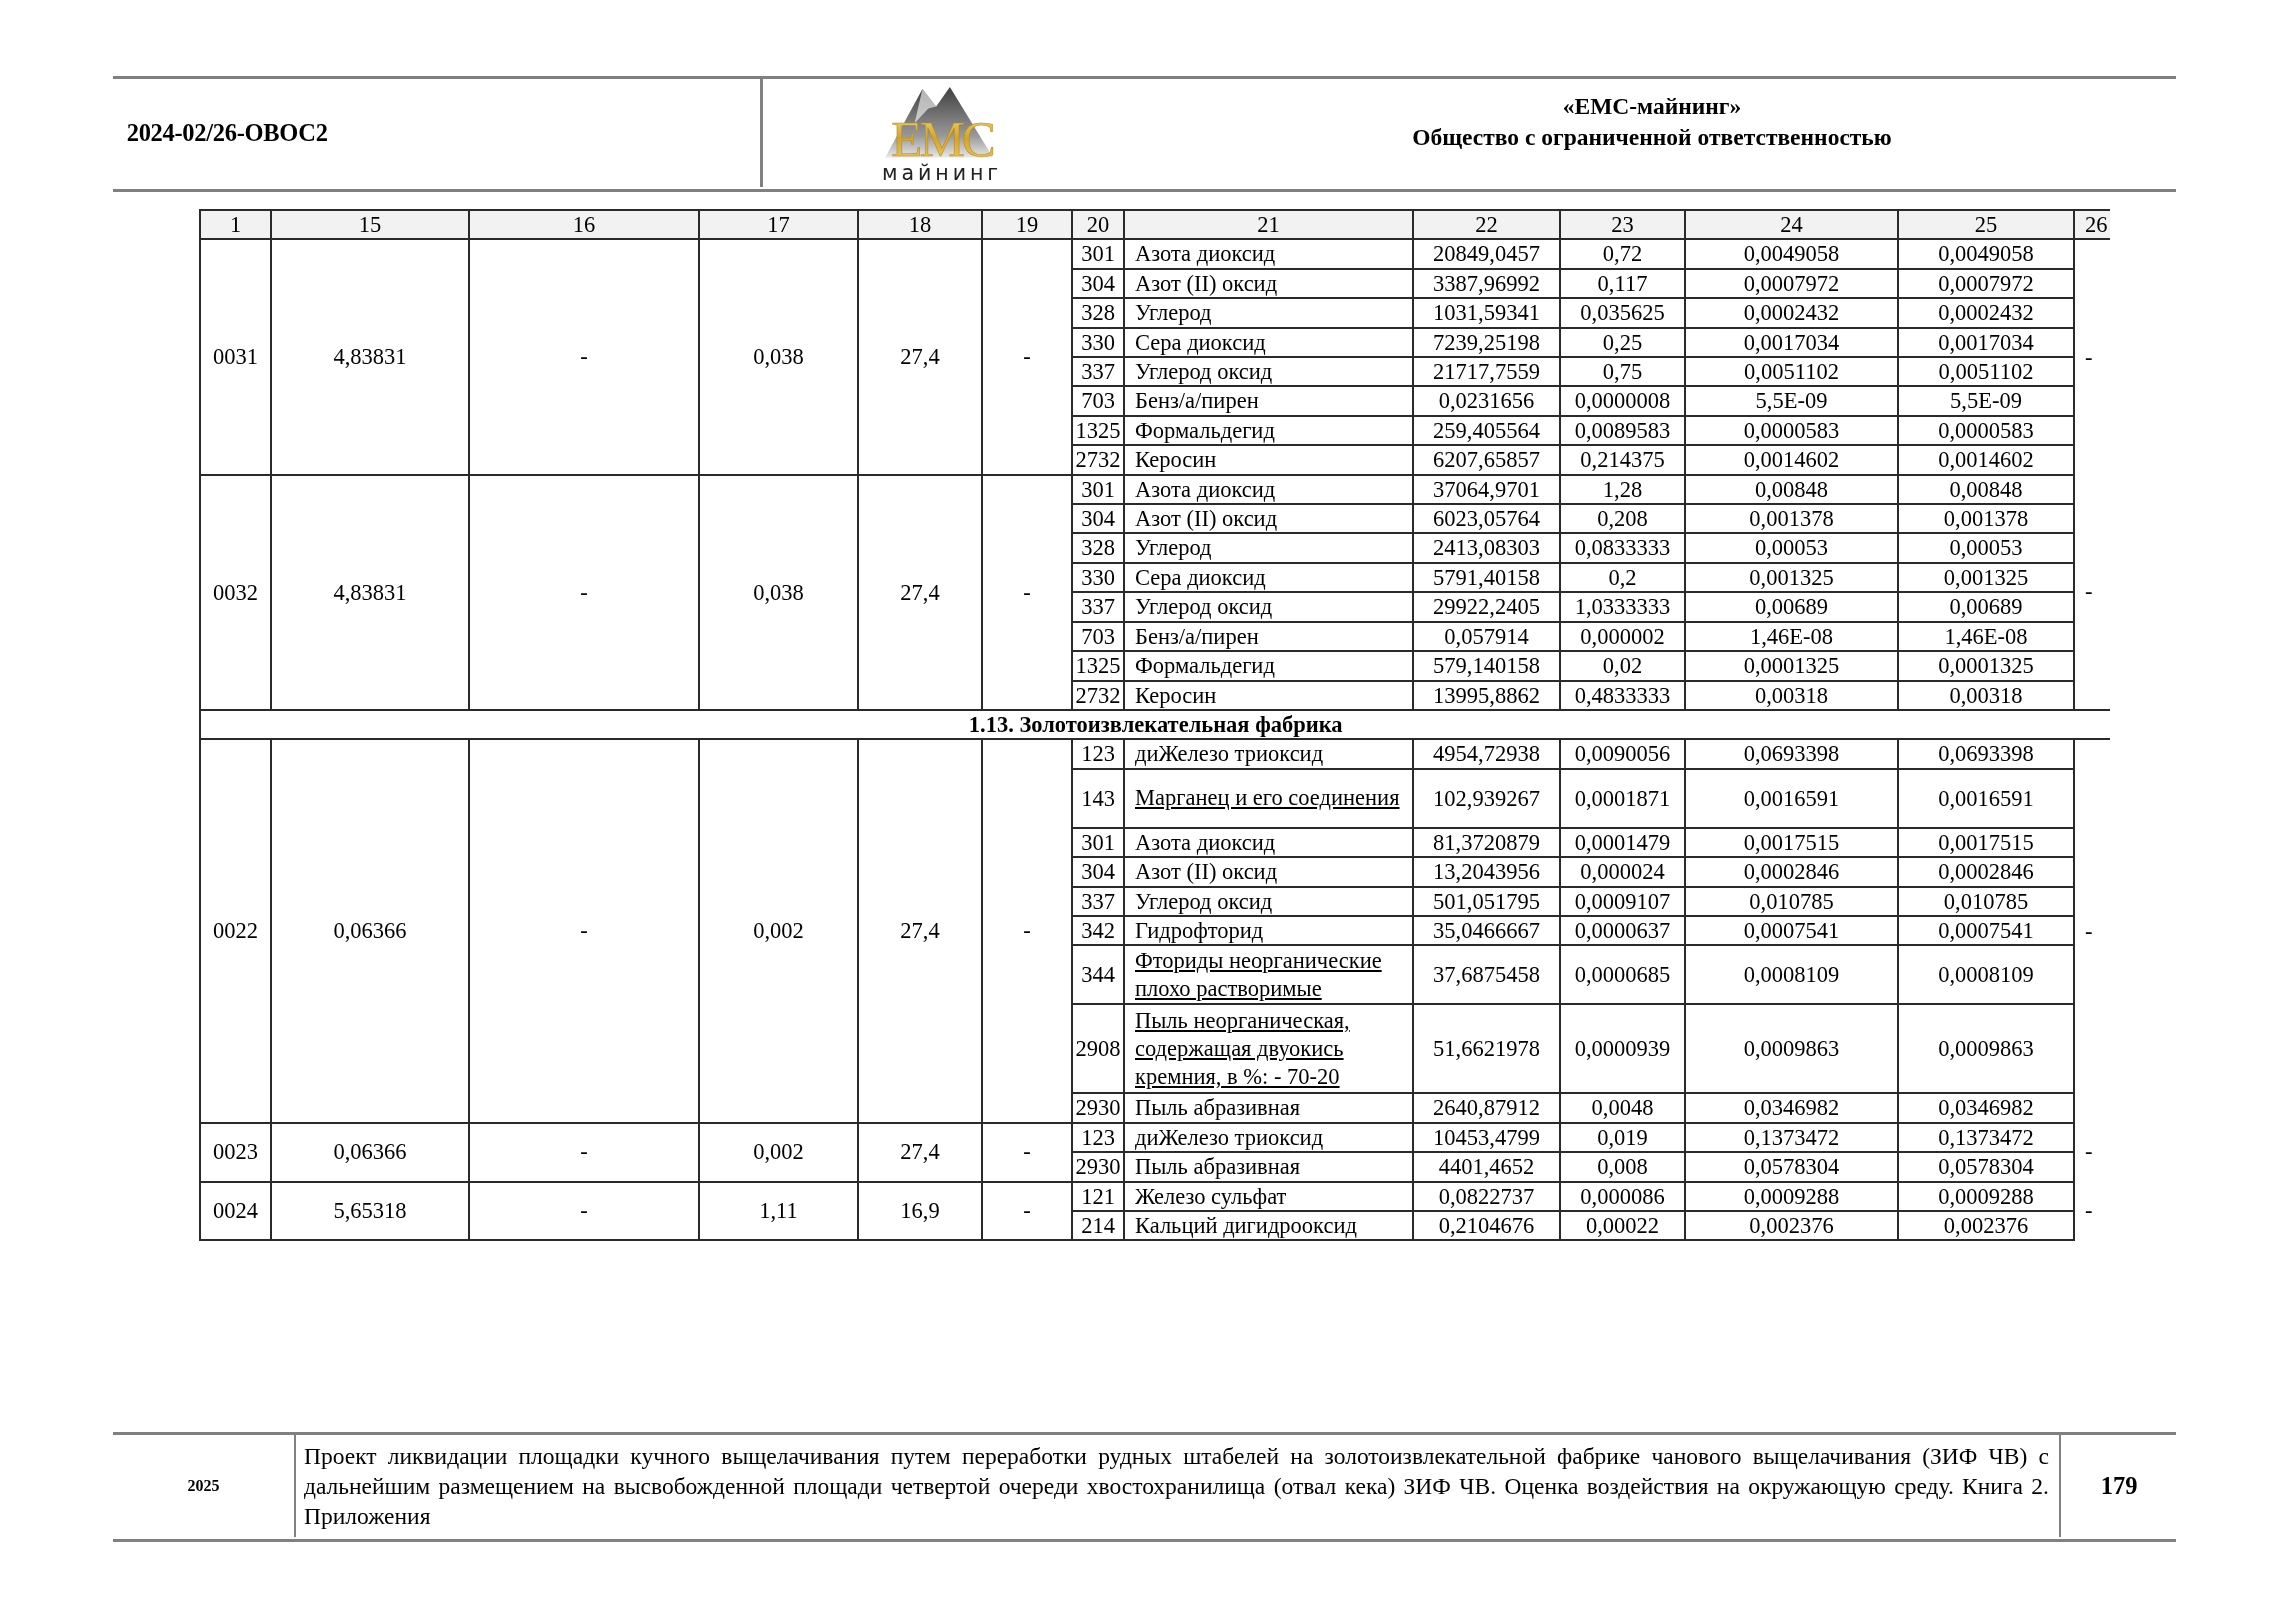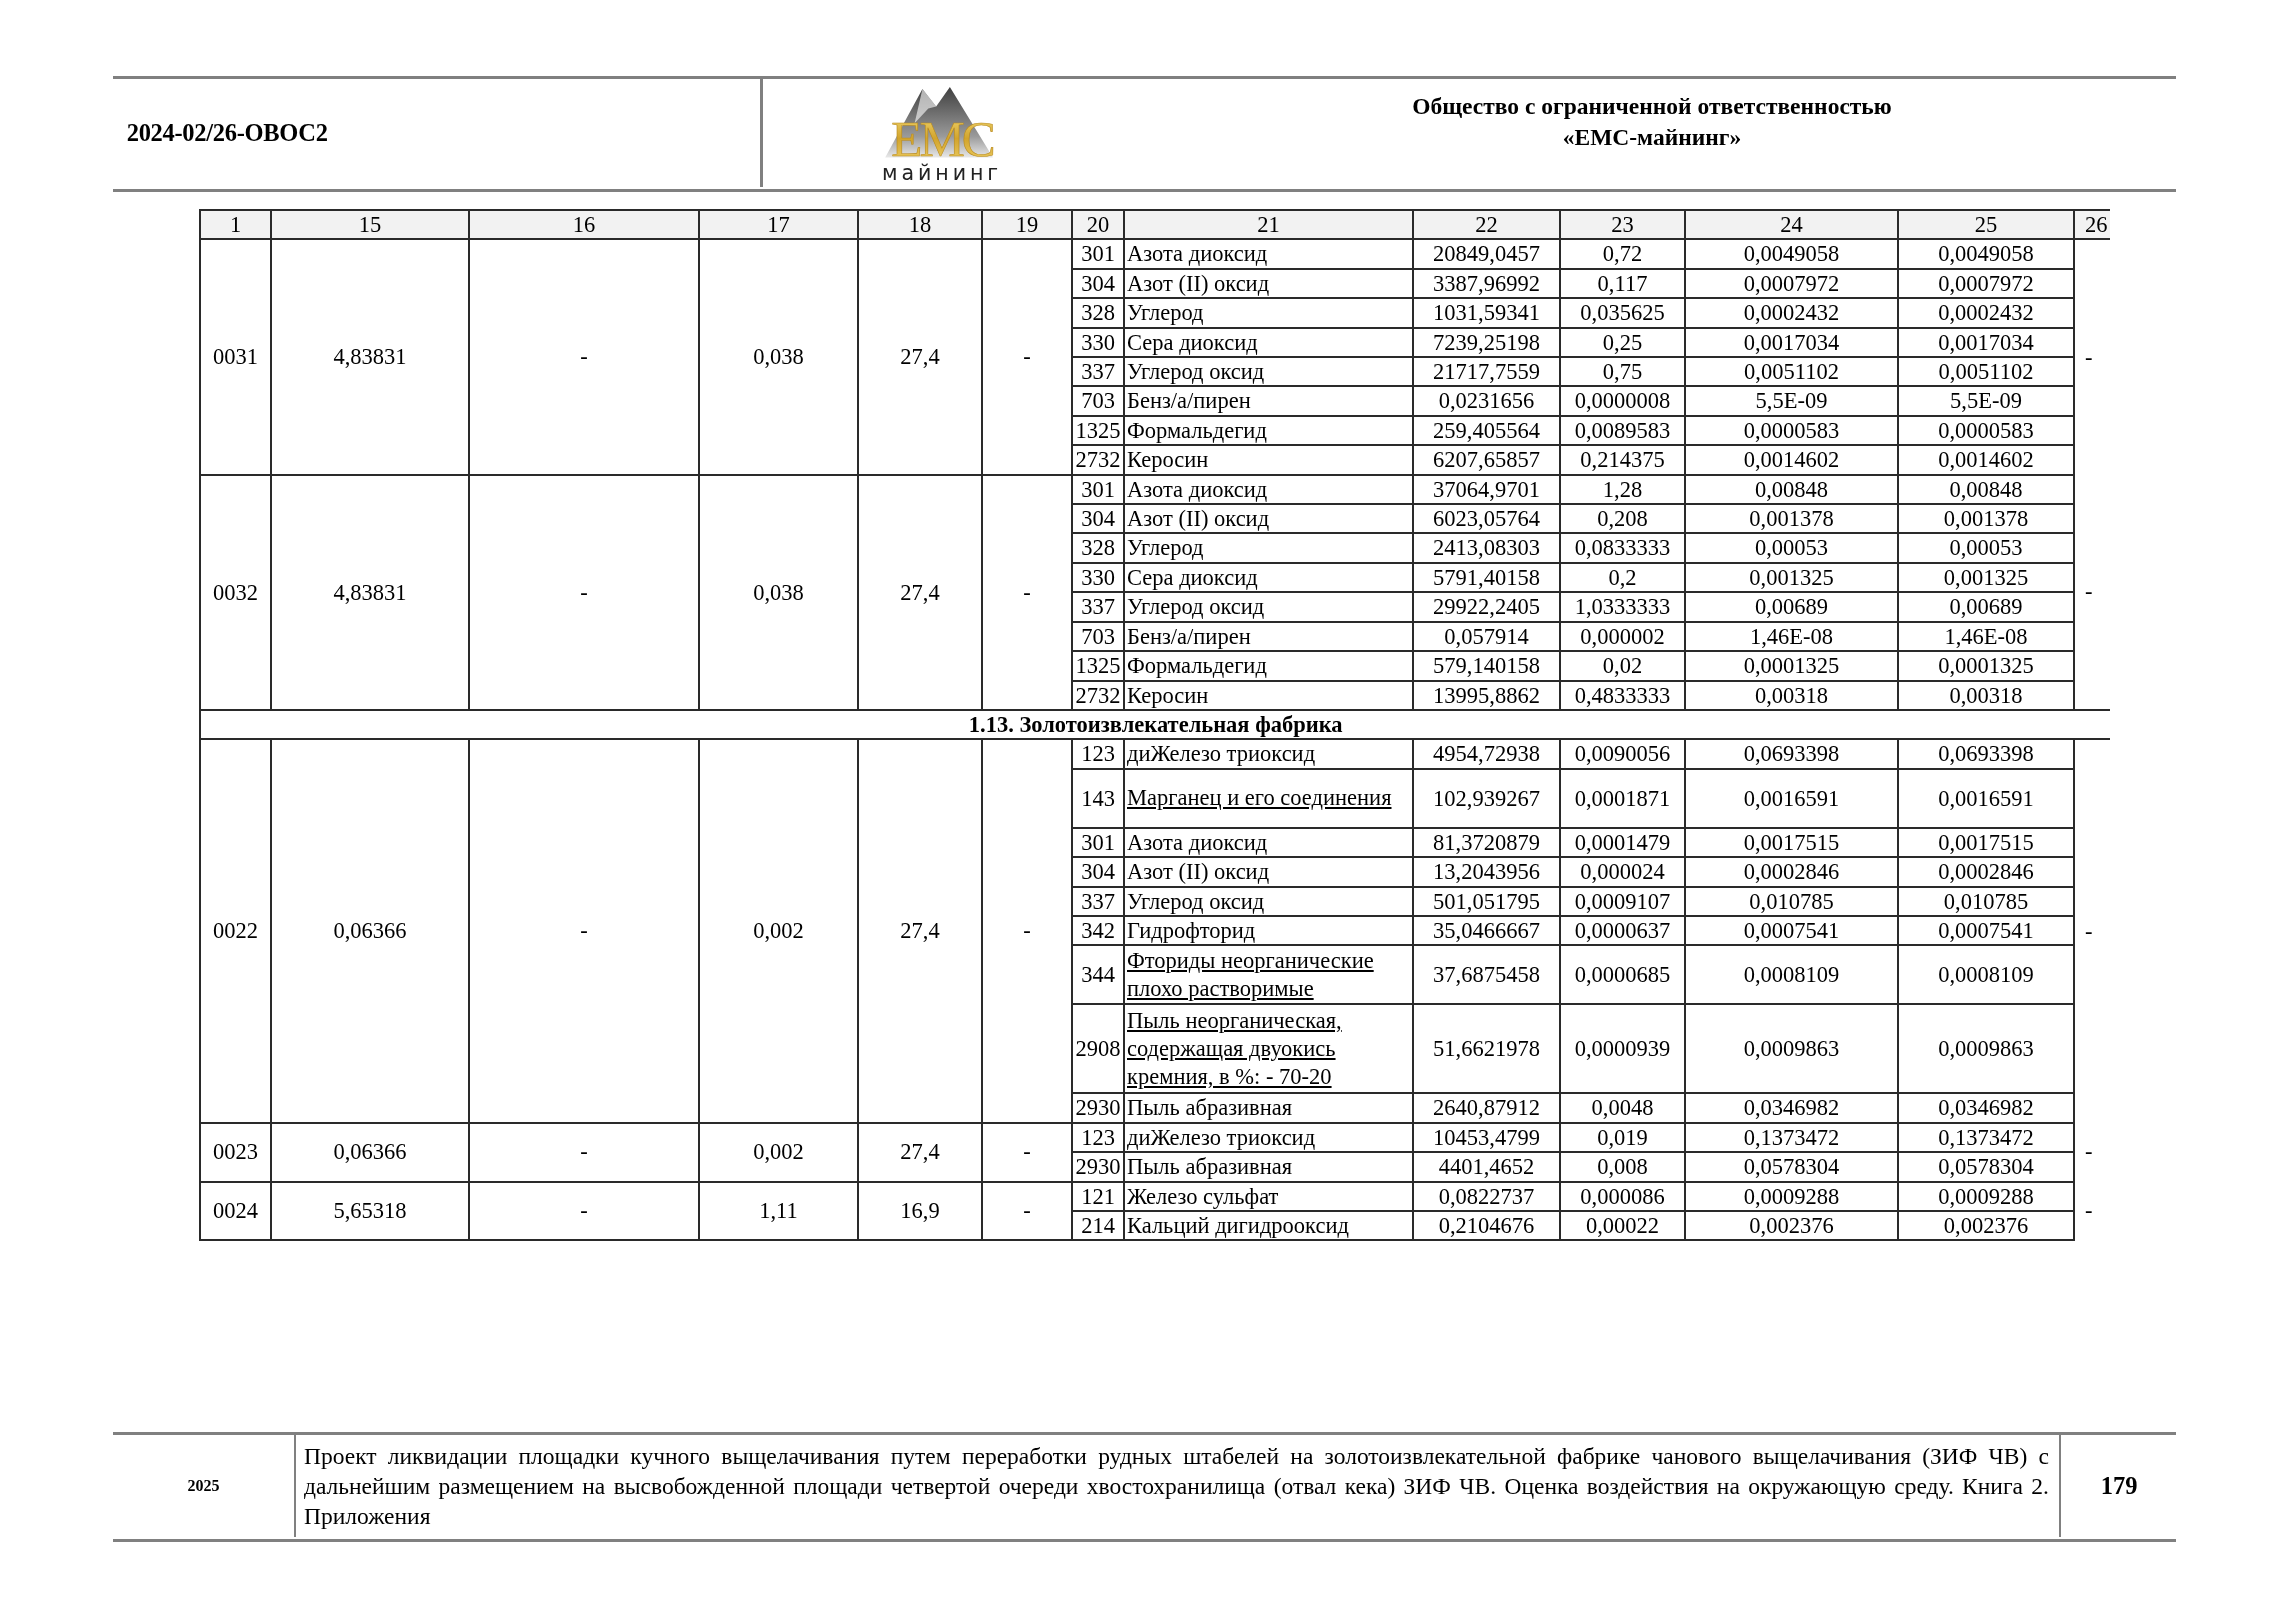--- a/index.html
+++ b/index.html
@@ -16,21 +16,21 @@
   .org { position: absolute; left: 1049px; top: 11.8px; width: 980px; text-align: center;
          font-size: 23.5px; font-weight: bold; line-height: 31px; }
 
   
   .tbl { position: absolute; left: 199px; top: 209px; border-collapse: collapse;
          table-layout: fixed; font-size: 22.5px; }
   .tbl td { border: 2px solid #2a2a2a; padding: 0 2.9px; text-align: center; vertical-align: middle;
             line-height: 27.4px; height: 26.5px; white-space: nowrap; overflow: hidden; }
   .tbl tr.head td { background: #f2f2f2; height: 27.4px; }
   .tbl td.code { padding: 0 2px; }
-  .tbl td.name { text-align: left; padding-left: 2px; }
+  .tbl td.name { text-align: left; padding-left: 10px; }
   .tbl td.name.wrap { white-space: normal; line-height: 28px; text-decoration: underline; }
   .tbl td.c26 { border-right: none; border-top: none; border-bottom: none; text-align: left; padding-left: 10px; }
   .tbl tr.head td.c26 { border-top: 2px solid #2a2a2a; border-bottom: 2px solid #2a2a2a; }
   .tbl tr.section td { font-weight: bold; height: 27.4px; }
 
   
   .ftr { position: absolute; left: 113px; top: 1432px; width: 2063px; height: 110px;
          border-top: 3.9px solid #808080; border-bottom: 3.9px solid #808080; box-sizing: border-box; }
   .ftr-year { position: absolute; left: 0; top: 0; width: 181px; height: 102px; line-height: 102px;
               text-align: center; font-size: 16px; font-weight: bold; }
@@ -61,22 +61,22 @@
           <stop offset="1" stop-color="#f0d36a"></stop>
         </linearGradient>
       </defs>
       <polygon points="40,80 78,10 92,28 106,8 150,80" fill="url(#mtn)"></polygon>
       <polygon points="78,10 70,45 84,30 92,28" fill="#ffffff" opacity="0.6"></polygon>
       <text x="98" y="78" text-anchor="middle" font-family="Liberation Serif, serif" font-size="52" fill="url(#gold)" stroke="#b8891d" stroke-width="0.6" letter-spacing="-3">ЕМС</text>
       <text x="98" y="103" text-anchor="middle" font-family="DejaVu Sans, sans-serif" font-size="21" fill="#222" letter-spacing="4">майнинг</text>
     </svg>
   </div>
   <div class="org">
+    <div>«ЕМС-майнинг»</div>
     <div>Общество с ограниченной ответственностью</div>
-    <div>«ЕМС-майнинг»</div>
   </div>
 </div>
 
 <table class="tbl" id="emission-table">
   <colgroup>
     <col style="width:71px">
       <col style="width:198px">
       <col style="width:230px">
       <col style="width:159px">
     <col style="width:124px">

